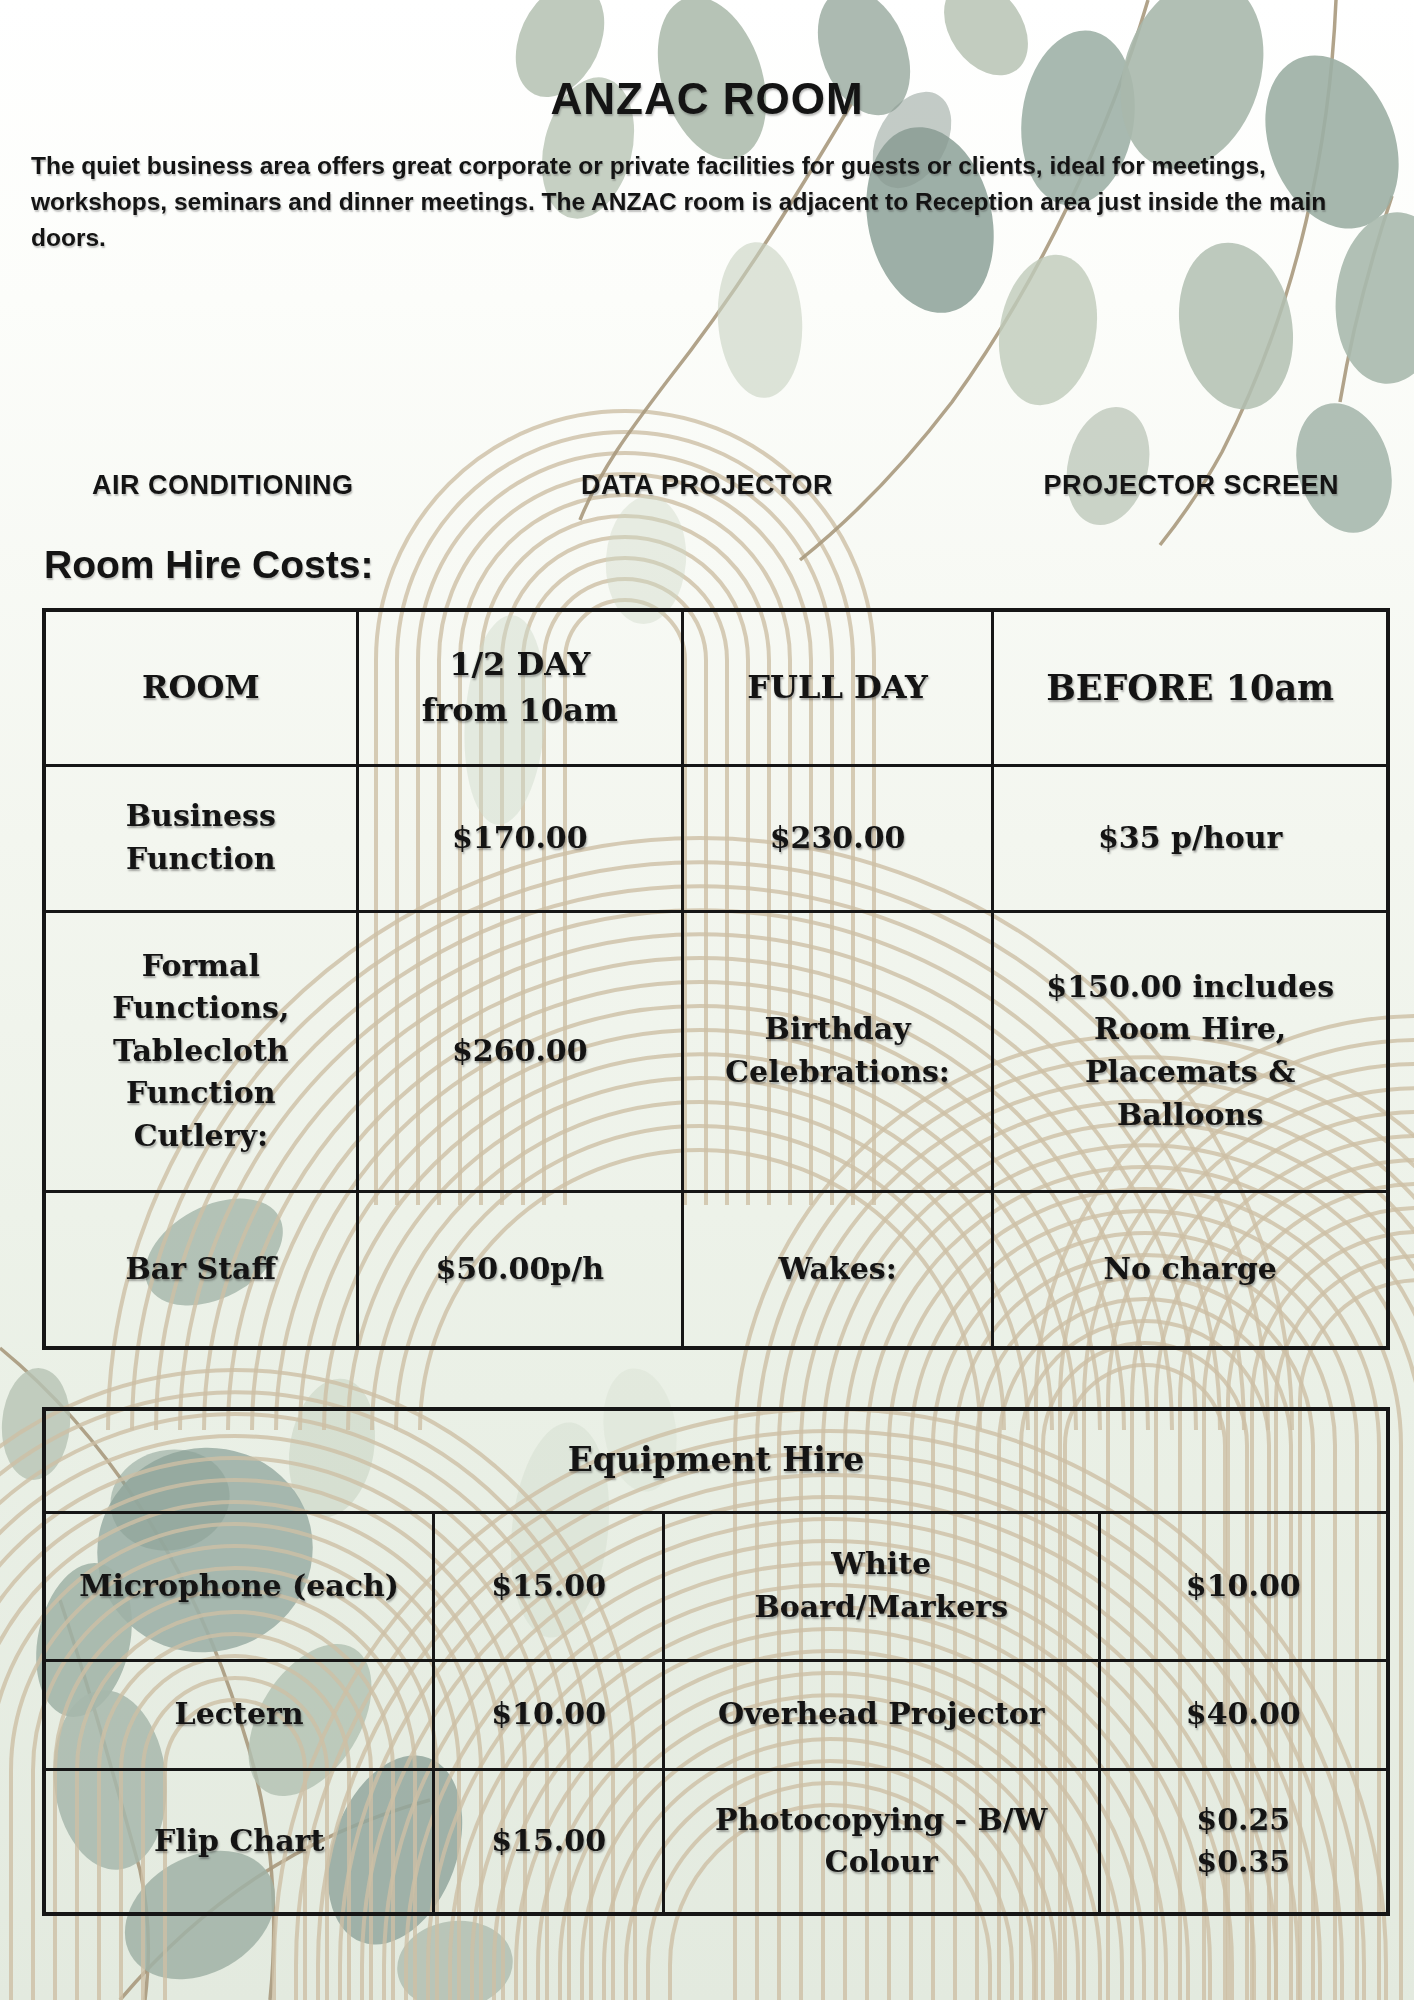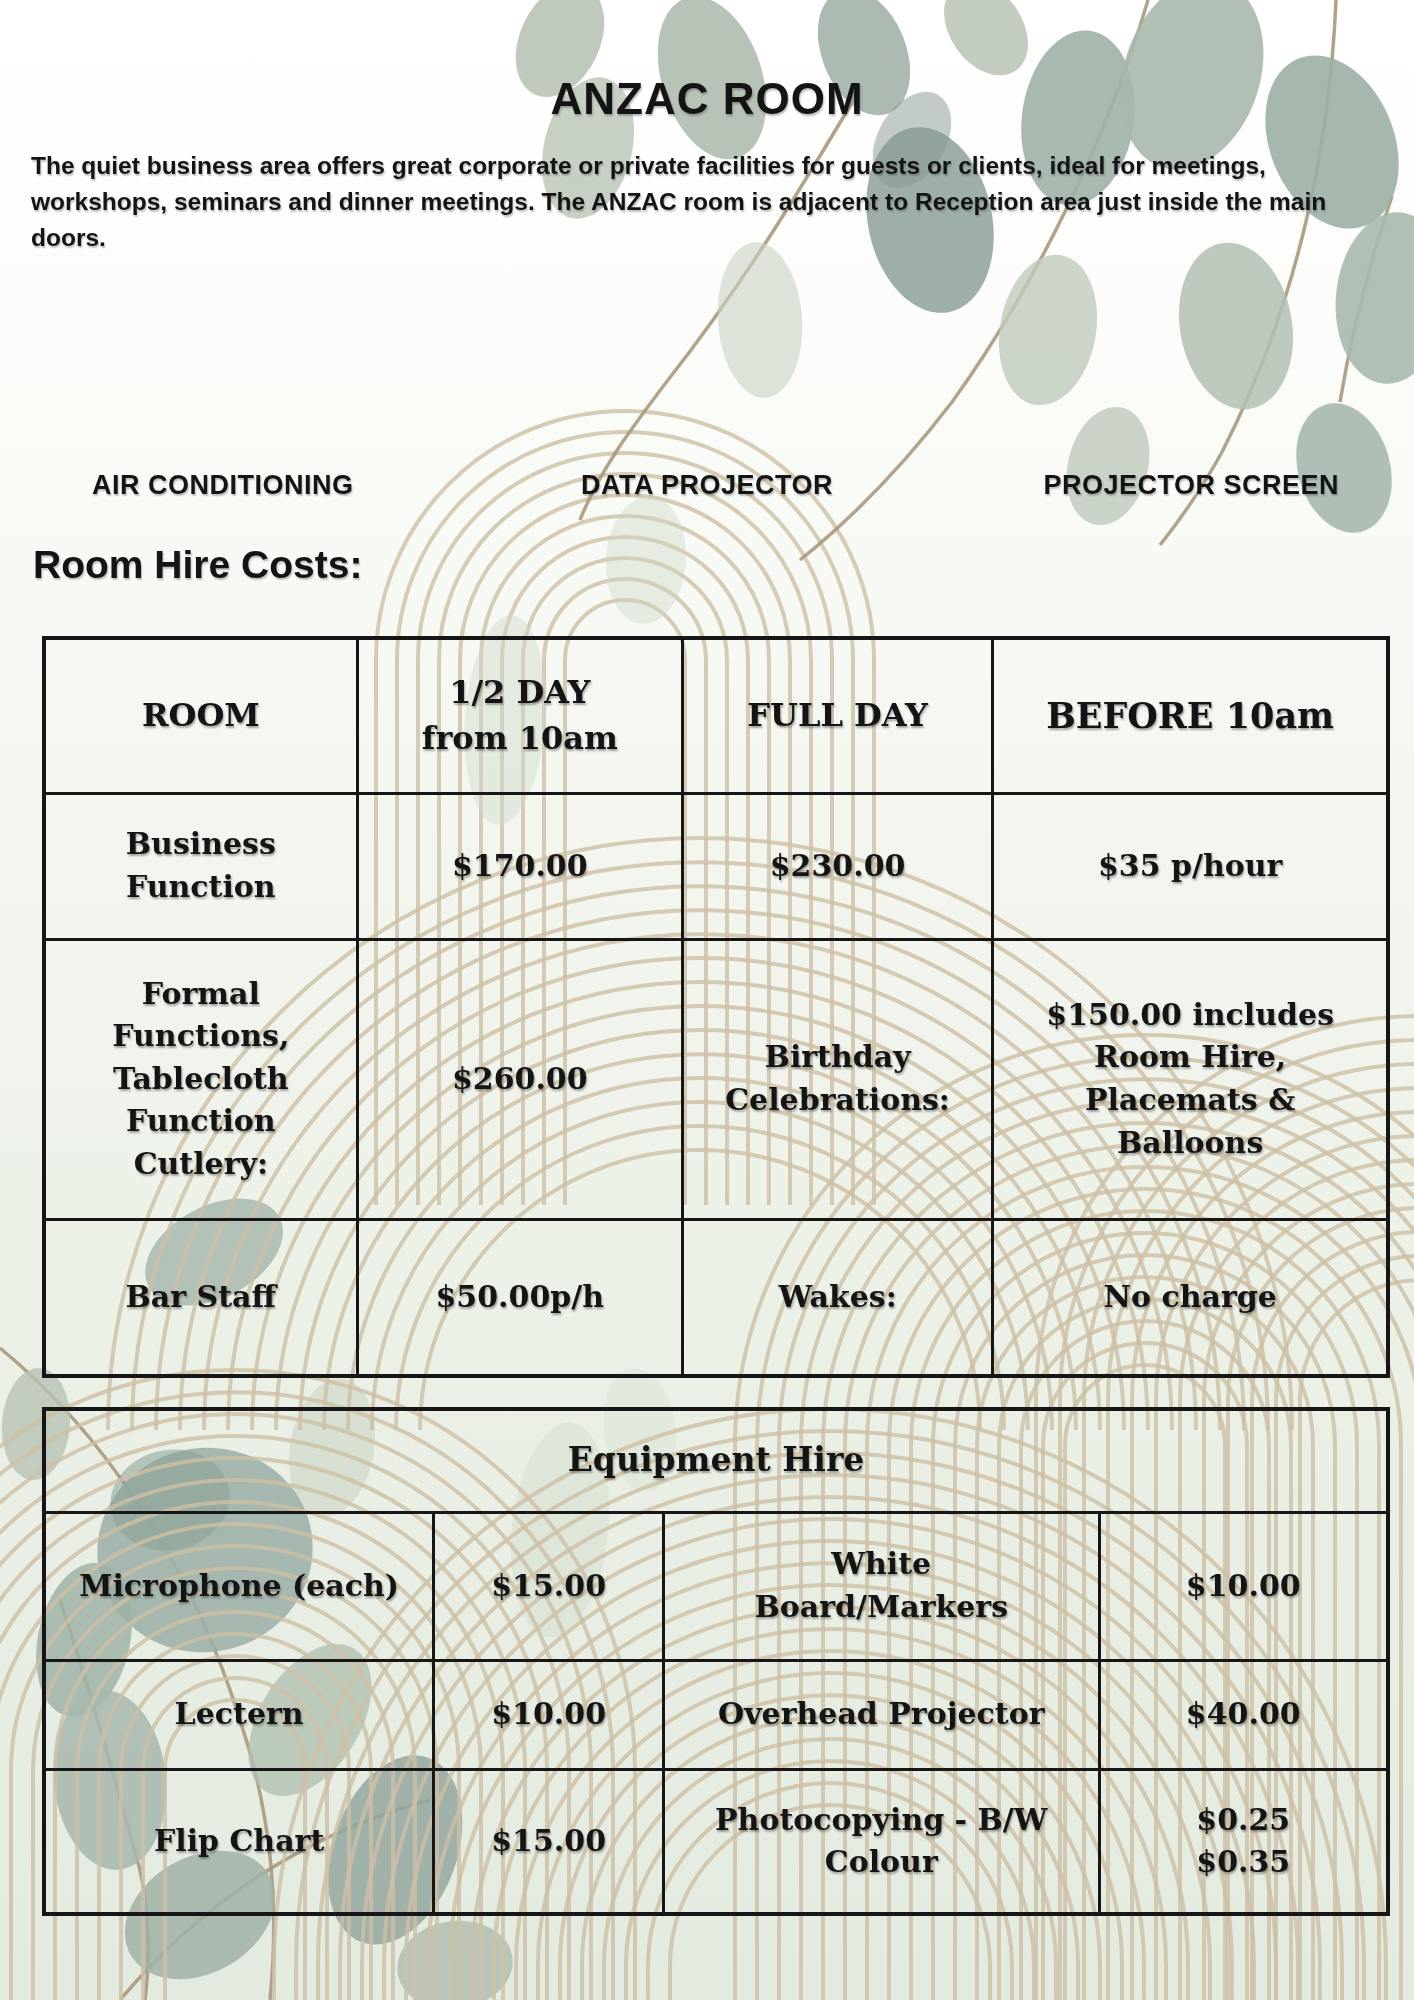--- a/index.html
+++ b/index.html
@@ -21,30 +21,30 @@
     width:1352px;text-align:left;font-size:24.5px;line-height:36px;font-weight:bold;
     text-shadow:1px 2px 1.5px rgba(60,60,60,.3);}
   .intro p{margin:0;}
   .intro .capacity{margin-top:6px;}
 
   .features{position:absolute;top:470px;left:0;width:100%;
     display:grid;grid-template-columns:31.5% 37% 31.5%;
     font-size:27px;font-weight:bold;text-align:center;letter-spacing:.5px;
     text-shadow:1px 2px 1.5px rgba(60,60,60,.3);}
 
-  .rh-heading{position:absolute;top:543px;left:33px;font-size:39px;font-weight:bold;
+  .rh-heading{position:absolute;top:543px;left:44px;font-size:39px;font-weight:bold;
     text-shadow:1px 2px 1.5px rgba(60,60,60,.3);}
 
   table.tbl{position:absolute;left:42px;width:1348px;border-collapse:collapse;table-layout:fixed;
     text-align:center;font-family:"DejaVu Serif","Liberation Serif",serif;font-weight:bold;
     border:4px solid #161616;}
   table.tbl td,table.tbl th{border:3px solid #161616;white-space:pre-line;vertical-align:middle;
     padding:4px 10px;line-height:1.42;text-shadow:1px 2px 2px rgba(40,40,40,.4);}
 
-  .t1{top:636px;}
+  .t1{top:608px;}
   .t1 th{font-size:32px;}
   .t1 td{font-size:30px;}
   .t1 th.big{font-size:35px;}
   .t1 tr.hdr{height:155px;}
   .t1 tr.r1{height:146px;}
   .t1 tr.r2{height:280px;}
   .t1 tr.r3{height:157px;margin-top:38px;}
 
   .t2{top:1407px;}
   .t2 td{font-size:30px;}

